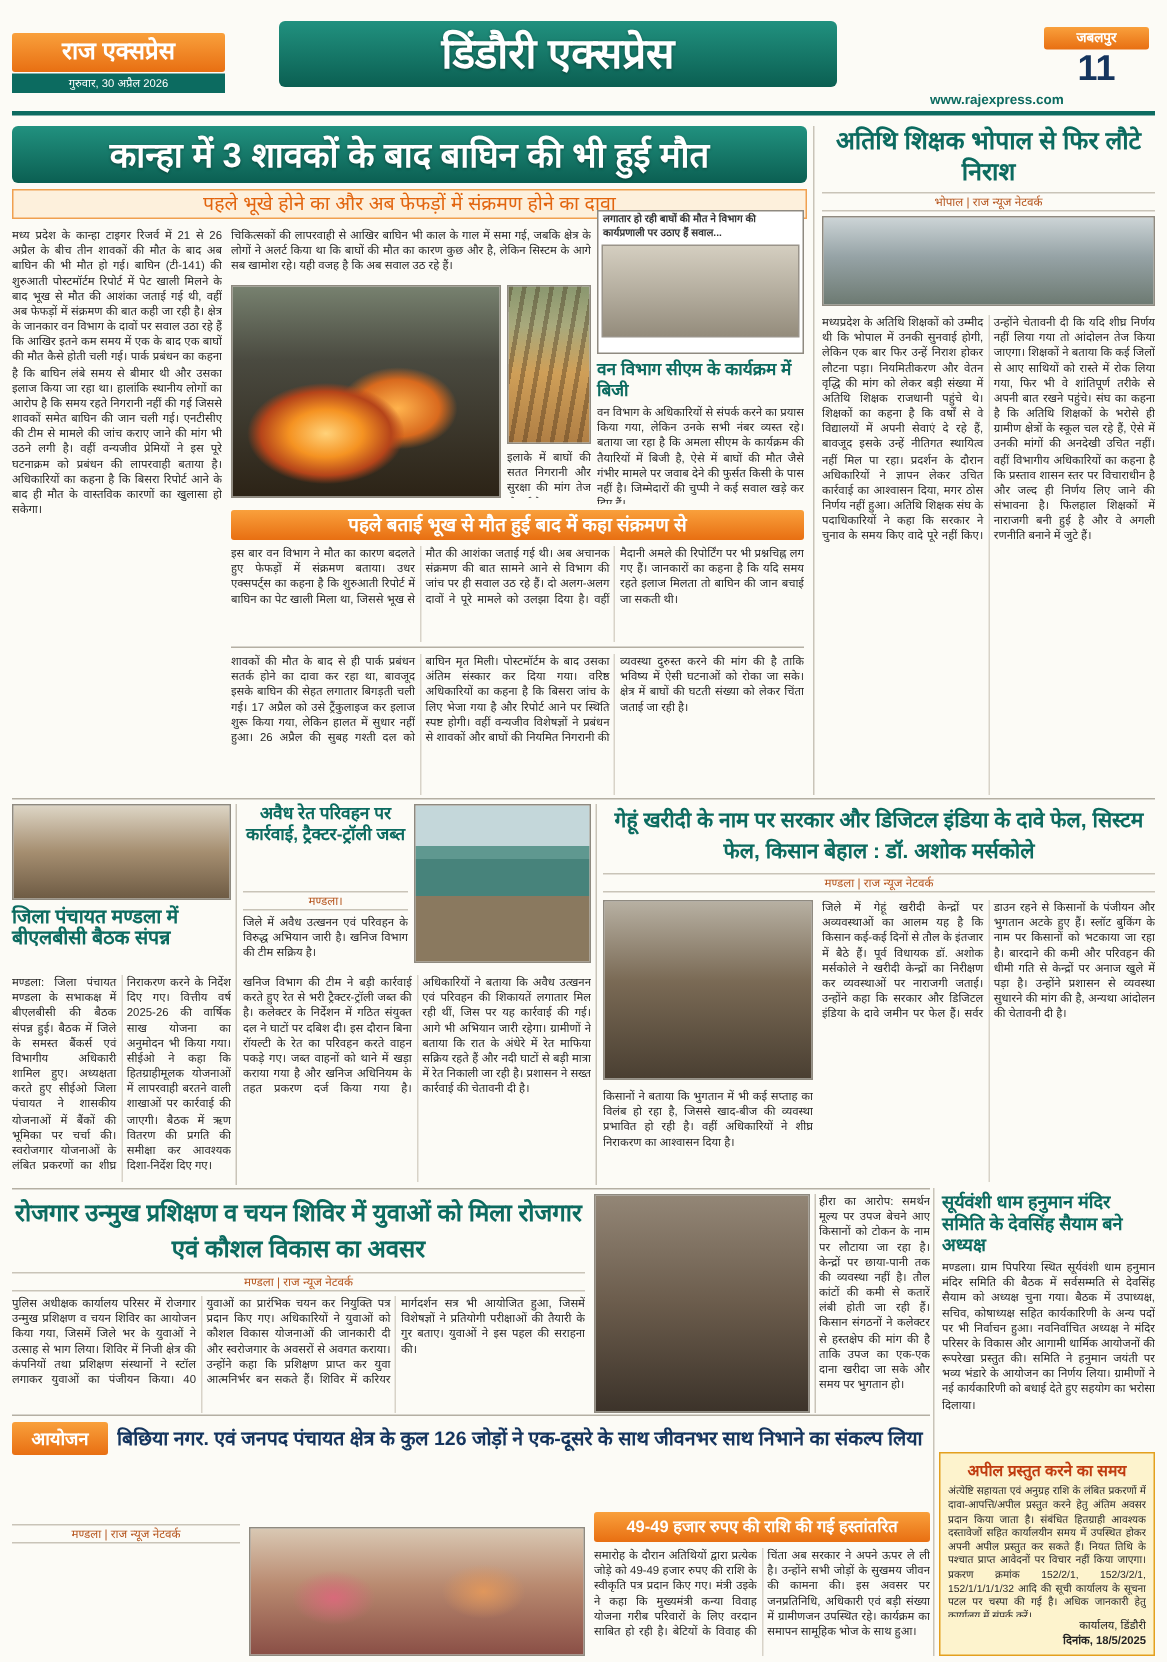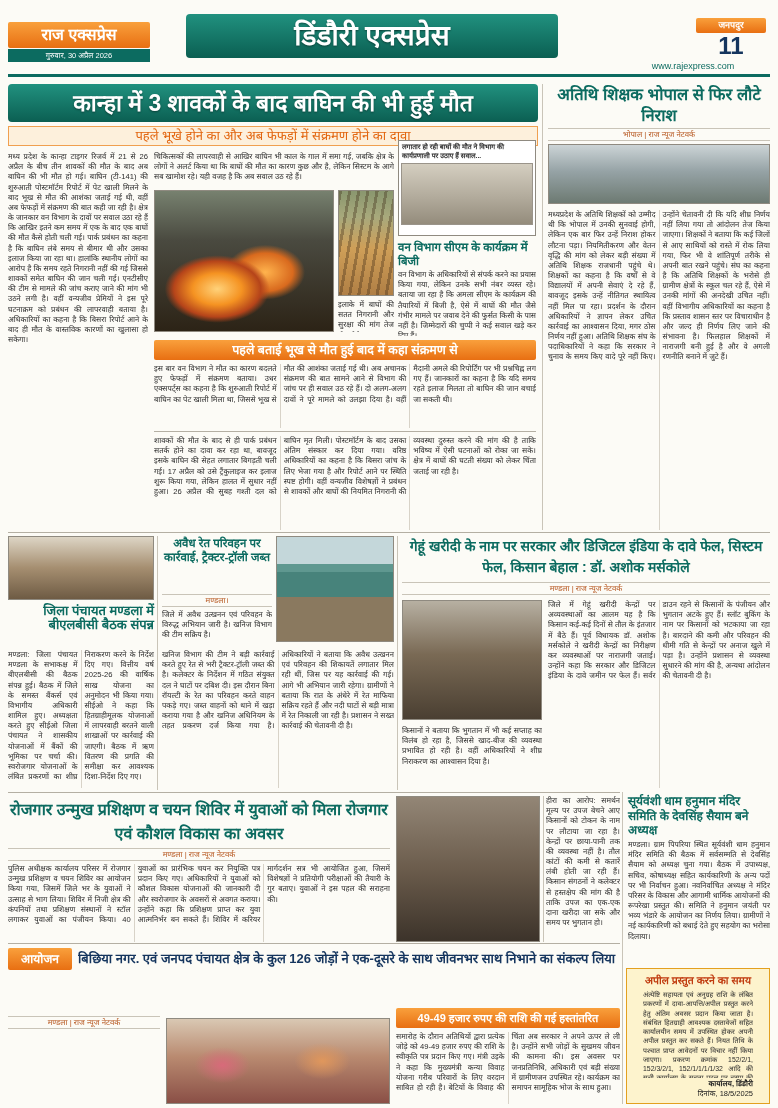--- a/index.html
+++ b/index.html
@@ -13,36 +13,36 @@
   .navy-h{color:#15355e;font-weight:bold}
   .byline{font-size:7.8px;color:#b5541c;text-align:center;border-top:1px solid #c9c4b8;border-bottom:1px solid #c9c4b8;line-height:11px;overflow:hidden;white-space:nowrap}
   .photo{border:1px solid #8f8a80}
   .vsep{width:1px;background:#c9c4b8}
   .hsep{height:1px;background:#b4afa3}
   .band-teal{background:linear-gradient(180deg,#21917f,#0b5f52);color:#fff;font-weight:bold;text-align:center;border-radius:4px;text-shadow:0 1px 2px rgba(0,0,0,.4)}
   .band-orange{background:linear-gradient(180deg,#f9a03c,#e86f12);color:#fff;font-weight:bold;text-align:center;border-radius:2px}
   .sub-band{background:#fdf0dc;border:1px solid #f0a050;color:#e2650f;font-weight:normal;text-align:center}
   .clipbox{border:1px solid #8f8a80;background:#fff}
   .clip-cap{font-size:6.8px;line-height:1.3;font-weight:bold;color:#333;padding:2px 3px;text-align:left}
-  .notice{background:#fdf3cd;border:1.5px solid #e3a01f;padding:4px 16px}
+  .notice{background:#fdf3cd;border:1.5px solid #e3a01f;padding:4px 5px}
   .notice .bt{font-size:6.9px}
 </style>
 </head>
 <body>
 
 <div class="page">
 
   <div class="abs band-orange" style="left:8px;top:22px;width:142px;height:26px;font-size:16px;line-height:26px">राज एक्सप्रेस</div>
   <div class="abs" style="left:8px;top:49px;width:142px;height:13px;background:#0c6b60;color:#fff;font-size:7.5px;line-height:13px;text-align:center">गुरुवार, 30 अप्रैल 2026</div>
 
   <div class="abs band-teal" style="left:186px;top:14px;width:372px;height:44px;font-size:28px;line-height:44px">डिंडौरी एक्सप्रेस</div>
 
-  <div class="abs band-orange" style="left:696px;top:18px;width:70px;height:15px;font-size:9px;line-height:15px">जनपदुर</div>
+  <div class="abs band-orange" style="left:696px;top:18px;width:70px;height:15px;font-size:9px;line-height:15px">जबलपुर</div>
   <div class="abs" style="left:696px;top:32px;width:70px;height:28px;color:#15355e;font-size:24px;font-weight:bold;text-align:center;line-height:28px">11</div>
-  <div class="abs" style="left:620px;top:61px;width:146px;height:12px;color:#0c6b60;font-size:9px;font-weight:normal;text-align:center">www.rajexpress.com</div>
+  <div class="abs" style="left:620px;top:61px;width:146px;height:12px;color:#0c6b60;font-size:9px;font-weight:bold;text-align:left">www.rajexpress.com</div>
 
   <div class="abs" style="left:8px;top:74px;width:762px;height:3px;border-top:2px solid #0c6b60;border-bottom:1px solid #0c6b60"></div>
 
   <div class="abs band-teal" style="left:8px;top:84px;width:530px;height:38px;font-size:23px;line-height:38px">कान्हा में 3 शावकों के बाद बाघिन की भी हुई मौत</div>
   <div class="abs sub-band" style="left:8px;top:126px;width:530px;height:20px;font-size:13px;line-height:18px">पहले भूखे होने का और अब फेफड़ों में संक्रमण होने का दावा</div>
 
   <div class="abs bt" style="left:8px;top:152px;width:140px;height:378px">मध्य प्रदेश के कान्हा टाइगर रिजर्व में 21 से 26 अप्रैल के बीच तीन शावकों की मौत के बाद अब बाघिन की भी मौत हो गई। बाघिन (टी-141) की शुरुआती पोस्टमॉर्टम रिपोर्ट में पेट खाली मिलने के बाद भूख से मौत की आशंका जताई गई थी, वहीं अब फेफड़ों में संक्रमण की बात कही जा रही है। क्षेत्र के जानकार वन विभाग के दावों पर सवाल उठा रहे हैं कि आखिर इतने कम समय में एक के बाद एक बाघों की मौत कैसे होती चली गई। पार्क प्रबंधन का कहना है कि बाघिन लंबे समय से बीमार थी और उसका इलाज किया जा रहा था। हालांकि स्थानीय लोगों का आरोप है कि समय रहते निगरानी नहीं की गई जिससे शावकों समेत बाघिन की जान चली गई। एनटीसीए की टीम से मामले की जांच कराए जाने की मांग भी उठने लगी है। वहीं वन्यजीव प्रेमियों ने इस पूरे घटनाक्रम को प्रबंधन की लापरवाही बताया है। अधिकारियों का कहना है कि बिसरा रिपोर्ट आने के बाद ही मौत के वास्तविक कारणों का खुलासा हो सकेगा।</div>
 
   <div class="abs bt" style="left:154px;top:152px;width:240px;height:34px">चिकित्सकों की लापरवाही से आखिर बाघिन भी काल के गाल में समा गई, जबकि क्षेत्र के लोगों ने अलर्ट किया था कि बाघों की मौत का कारण कुछ और है, लेकिन सिस्टम के आगे सब खामोश रहे। यही वजह है कि अब सवाल उठ रहे हैं।</div>
 
@@ -67,21 +67,21 @@
   <div class="abs vsep" style="left:542px;top:84px;height:446px"></div>
 
   <div class="abs teal-h" style="left:548px;top:84px;width:222px;height:42px;font-size:16.5px;line-height:21px;text-align:center">अतिथि शिक्षक भोपाल से फिर लौटे निराश</div>
   <div class="abs byline" style="left:548px;top:128px;width:222px">भोपाल | राज न्यूज नेटवर्क</div>
   <div class="abs photo" style="left:548px;top:144px;width:222px;height:60px;background:linear-gradient(180deg,#ccd4d6 0%,#96a3a6 45%,#6d7a72 100%)"></div>
   <div class="abs bt c2" style="left:548px;top:210px;width:222px;height:320px">मध्यप्रदेश के अतिथि शिक्षकों को उम्मीद थी कि भोपाल में उनकी सुनवाई होगी, लेकिन एक बार फिर उन्हें निराश होकर लौटना पड़ा। नियमितीकरण और वेतन वृद्धि की मांग को लेकर बड़ी संख्या में अतिथि शिक्षक राजधानी पहुंचे थे। शिक्षकों का कहना है कि वर्षों से वे विद्यालयों में अपनी सेवाएं दे रहे हैं, बावजूद इसके उन्हें नीतिगत स्थायित्व नहीं मिल पा रहा। प्रदर्शन के दौरान अधिकारियों ने ज्ञापन लेकर उचित कार्रवाई का आश्वासन दिया, मगर ठोस निर्णय नहीं हुआ। अतिथि शिक्षक संघ के पदाधिकारियों ने कहा कि सरकार ने चुनाव के समय किए वादे पूरे नहीं किए। उन्होंने चेतावनी दी कि यदि शीघ्र निर्णय नहीं लिया गया तो आंदोलन तेज किया जाएगा। शिक्षकों ने बताया कि कई जिलों से आए साथियों को रास्ते में रोक लिया गया, फिर भी वे शांतिपूर्ण तरीके से अपनी बात रखने पहुंचे। संघ का कहना है कि अतिथि शिक्षकों के भरोसे ही ग्रामीण क्षेत्रों के स्कूल चल रहे हैं, ऐसे में उनकी मांगों की अनदेखी उचित नहीं। वहीं विभागीय अधिकारियों का कहना है कि प्रस्ताव शासन स्तर पर विचाराधीन है और जल्द ही निर्णय लिए जाने की संभावना है। फिलहाल शिक्षकों में नाराजगी बनी हुई है और वे अगली रणनीति बनाने में जुटे हैं।</div>
 
   <div class="abs hsep" style="left:8px;top:532px;width:762px"></div>
 
   <div class="abs photo" style="left:8px;top:536px;width:146px;height:64px;background:linear-gradient(180deg,#ddd5c5 0%,#a58e70 50%,#6e5b44 100%)"></div>
-  <div class="abs teal-h" style="left:8px;top:604px;width:146px;height:42px;font-size:13px;line-height:14px;text-align:right">जिला पंचायत मण्डला में बीएलबीसी बैठक संपन्न</div>
+  <div class="abs teal-h" style="left:8px;top:604px;width:146px;height:42px;font-size:13px;line-height:14px;text-align:left">जिला पंचायत मण्डला में बीएलबीसी बैठक संपन्न</div>
   <div class="abs bt c2" style="left:8px;top:650px;width:146px;height:138px">मण्डला: जिला पंचायत मण्डला के सभाकक्ष में बीएलबीसी की बैठक संपन्न हुई। बैठक में जिले के समस्त बैंकर्स एवं विभागीय अधिकारी शामिल हुए। अध्यक्षता करते हुए सीईओ जिला पंचायत ने शासकीय योजनाओं में बैंकों की भूमिका पर चर्चा की। स्वरोजगार योजनाओं के लंबित प्रकरणों का शीघ्र निराकरण करने के निर्देश दिए गए। वित्तीय वर्ष 2025-26 की वार्षिक साख योजना का अनुमोदन भी किया गया। सीईओ ने कहा कि हितग्राहीमूलक योजनाओं में लापरवाही बरतने वाली शाखाओं पर कार्रवाई की जाएगी। बैठक में ऋण वितरण की प्रगति की समीक्षा कर आवश्यक दिशा-निर्देश दिए गए।</div>
 
   <div class="abs vsep" style="left:157px;top:536px;height:254px"></div>
 
   <div class="abs teal-h" style="left:162px;top:536px;width:110px;height:56px;font-size:11.5px;line-height:14px;text-align:center">अवैध रेत परिवहन पर कार्रवाई, ट्रैक्टर-ट्रॉली जब्त</div>
   <div class="abs byline" style="left:162px;top:594px;width:110px">मण्डला।</div>
   <div class="abs bt" style="left:162px;top:610px;width:110px;height:34px">जिले में अवैध उत्खनन एवं परिवहन के विरुद्ध अभियान जारी है। खनिज विभाग की टीम सक्रिय है।</div>
   <div class="abs photo" style="left:276px;top:536px;width:118px;height:106px;background:linear-gradient(180deg,#c4d7da 0% 26%,#5f9890 26% 34%,#47837b 34% 58%,#8a795f 58% 100%)"></div>
   <div class="abs bt c2" style="left:162px;top:650px;width:232px;height:138px">खनिज विभाग की टीम ने बड़ी कार्रवाई करते हुए रेत से भरी ट्रैक्टर-ट्रॉली जब्त की है। कलेक्टर के निर्देशन में गठित संयुक्त दल ने घाटों पर दबिश दी। इस दौरान बिना रॉयल्टी के रेत का परिवहन करते वाहन पकड़े गए। जब्त वाहनों को थाने में खड़ा कराया गया है और खनिज अधिनियम के तहत प्रकरण दर्ज किया गया है। अधिकारियों ने बताया कि अवैध उत्खनन एवं परिवहन की शिकायतें लगातार मिल रही थीं, जिस पर यह कार्रवाई की गई। आगे भी अभियान जारी रहेगा। ग्रामीणों ने बताया कि रात के अंधेरे में रेत माफिया सक्रिय रहते हैं और नदी घाटों से बड़ी मात्रा में रेत निकाली जा रही है। प्रशासन ने सख्त कार्रवाई की चेतावनी दी है।</div>
 
@@ -103,22 +103,22 @@
   <div class="abs vsep" style="left:543px;top:796px;height:146px"></div>
   <div class="abs bt" style="left:546px;top:796px;width:74px;height:146px">हीरा का आरोप: समर्थन मूल्य पर उपज बेचने आए किसानों को टोकन के नाम पर लौटाया जा रहा है। केन्द्रों पर छाया-पानी तक की व्यवस्था नहीं है। तौल कांटों की कमी से कतारें लंबी होती जा रही हैं। किसान संगठनों ने कलेक्टर से हस्तक्षेप की मांग की है ताकि उपज का एक-एक दाना खरीदा जा सके और समय पर भुगतान हो।</div>
 
   <div class="abs vsep" style="left:622px;top:792px;height:312px"></div>
   <div class="abs teal-h" style="left:628px;top:794px;width:142px;height:44px;font-size:12px;line-height:14.5px;">सूर्यवंशी धाम हनुमान मंदिर समिति के देवसिंह सैयाम बने अध्यक्ष</div>
   <div class="abs bt" style="left:628px;top:840px;width:142px;height:124px">मण्डला। ग्राम पिपरिया स्थित सूर्यवंशी धाम हनुमान मंदिर समिति की बैठक में सर्वसम्मति से देवसिंह सैयाम को अध्यक्ष चुना गया। बैठक में उपाध्यक्ष, सचिव, कोषाध्यक्ष सहित कार्यकारिणी के अन्य पदों पर भी निर्वाचन हुआ। नवनिर्वाचित अध्यक्ष ने मंदिर परिसर के विकास और आगामी धार्मिक आयोजनों की रूपरेखा प्रस्तुत की। समिति ने हनुमान जयंती पर भव्य भंडारे के आयोजन का निर्णय लिया। ग्रामीणों ने नई कार्यकारिणी को बधाई देते हुए सहयोग का भरोसा दिलाया।</div>
 
   <div class="abs notice" style="left:626px;top:968px;width:144px;height:136px">
     <div style="font-size:10.5px;font-weight:bold;color:#c03c10;text-align:center;margin-bottom:3px">अपील प्रस्तुत करने का समय</div>
     <div class="bt" style="height:88px">अंत्येष्टि सहायता एवं अनुग्रह राशि के लंबित प्रकरणों में दावा-आपत्ति/अपील प्रस्तुत करने हेतु अंतिम अवसर प्रदान किया जाता है। संबंधित हितग्राही आवश्यक दस्तावेजों सहित कार्यालयीन समय में उपस्थित होकर अपनी अपील प्रस्तुत कर सकते हैं। नियत तिथि के पश्चात प्राप्त आवेदनों पर विचार नहीं किया जाएगा। प्रकरण क्रमांक 152/2/1, 152/3/2/1, 152/1/1/1/1/32 आदि की सूची कार्यालय के सूचना पटल पर चस्पा की गई है। अधिक जानकारी हेतु कार्यालय में संपर्क करें।</div>
-    <div style="font-size:7.5px;font-weight:bold;text-align:right;color:#222">कार्यालय, डिंडौरी</div>
-    <div style="font-size:7.5px;font-weight:normal;text-align:right;color:#222">दिनांक, 18/5/2025</div>
+    <div style="font-size:7.5px;font-weight:normal;text-align:right;color:#222">कार्यालय, डिंडौरी</div>
+    <div style="font-size:7.5px;font-weight:bold;text-align:right;color:#222">दिनांक, 18/5/2025</div>
   </div>
 
   <div class="abs hsep" style="left:8px;top:943px;width:612px"></div>
   <div class="abs band-orange" style="left:8px;top:948px;width:64px;height:22px;font-size:12px;line-height:22px">आयोजन</div>
   <div class="abs navy-h" style="left:78px;top:948px;width:542px;height:22px;font-size:13px;line-height:22px;white-space:nowrap;overflow:hidden">बिछिया नगर. एवं जनपद पंचायत क्षेत्र के कुल 126 जोड़ों ने एक-दूसरे के साथ जीवनभर साथ निभाने का संकल्प लिया</div>
 
   <div class="abs byline" style="left:8px;top:1016px;width:152px">मण्डला | राज न्यूज नेटवर्क</div>
   <div class="abs photo" style="left:166px;top:1018px;width:224px;height:86px;background:radial-gradient(ellipse 40px 26px at 25% 55%, #d86a7a 0%, rgba(0,0,0,0) 70%),radial-gradient(ellipse 40px 26px at 70% 50%, #e0975c 0%, rgba(0,0,0,0) 70%),linear-gradient(180deg,#d9c8b3 0%,#b98a70 45%,#8a4f46 100%)"></div>
   <div class="abs band-orange" style="left:396px;top:1008px;width:224px;height:20px;font-size:11px;line-height:20px">49-49 हजार रुपए की राशि की गई हस्तांतरित</div>
   <div class="abs bt c2" style="left:396px;top:1032px;width:224px;height:72px">समारोह के दौरान अतिथियों द्वारा प्रत्येक जोड़े को 49-49 हजार रुपए की राशि के स्वीकृति पत्र प्रदान किए गए। मंत्री उइके ने कहा कि मुख्यमंत्री कन्या विवाह योजना गरीब परिवारों के लिए वरदान साबित हो रही है। बेटियों के विवाह की चिंता अब सरकार ने अपने ऊपर ले ली है। उन्होंने सभी जोड़ों के सुखमय जीवन की कामना की। इस अवसर पर जनप्रतिनिधि, अधिकारी एवं बड़ी संख्या में ग्रामीणजन उपस्थित रहे। कार्यक्रम का समापन सामूहिक भोज के साथ हुआ।</div>

